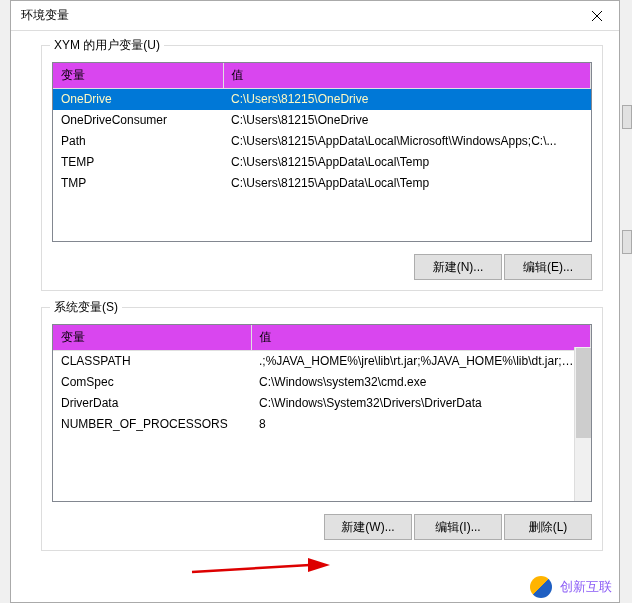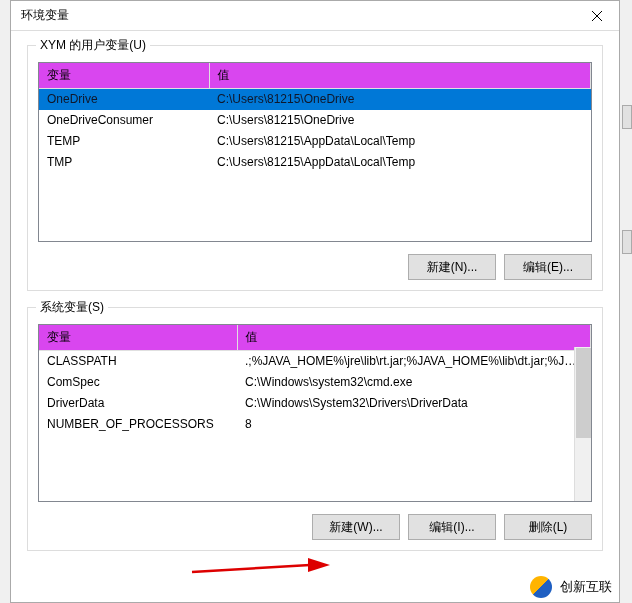--- a/index.html
+++ b/index.html
@@ -2,37 +2,37 @@
 <html><head>
 <meta charset="utf-8">
 <style>
 * { box-sizing: border-box; margin: 0; padding: 0; }
 body { font-family: "Microsoft YaHei", "Segoe UI", sans-serif; font-size: 12px; background: #f0f0f0; width: 632px; height: 603px; position: relative; overflow: hidden; }
 .dialog { background: #fff; border: 1px solid #aaa; width: 610px; height: 603px; position: absolute; left: 10px; top: 0; }
 .titlebar { height: 30px; display: flex; align-items: center; justify-content: space-between; padding: 0 0 0 10px; border-bottom: 1px solid #ddd; }
 .titlebar-text { font-size: 12px; }
 .close-btn { width: 45px; height: 30px; display: flex; align-items: center; justify-content: center; cursor: pointer; }
 .close-btn svg { width: 10px; height: 10px; }
-.content { padding: 14px 16px; }
+.content { padding: 14px 16px; margin-left: 14px; }
 .fieldset { border: 1px solid #ddd; margin-bottom: 16px; padding: 0; position: relative; }
 .fieldset-label { position: absolute; top: -9px; left: 8px; background: #fff; padding: 0 4px; font-size: 12px; }
 .fieldset-body { padding: 16px 10px 10px 10px; }
 .table-wrap { border: 1px solid #828790; background: #fff; height: 180px; overflow-y: auto; position: relative; }
 .tbl { width: 100%; border-collapse: collapse; table-layout: fixed; }
 .tbl th { text-align: left; font-weight: normal; padding: 4px 8px; border-right: 1px solid #e0e0e0; border-bottom: 1px solid #e0e0e0; background: #d946ef; font-size: 12px; height: 22px; }
 .tbl th:first-child { width: 170px; }
 .tbl td { padding: 3px 8px; font-size: 12px; white-space: nowrap; overflow: hidden; text-overflow: ellipsis; height: 21px; }
-.tbl tr.selected td { background: #0078d7; color: #0f172a; }
-.btn-row { display: flex; justify-content: flex-end; gap: 8px; margin-top: 12px; }
+.tbl tr.selected td { background: #0078d7; color: #fef9c3; }
+.btn-row { display: flex; justify-content: flex-end; gap: 2px; margin-top: 12px; }
 .btn { min-width: 88px; height: 26px; border: 1px solid #adadad; background: #e1e1e1; font-size: 12px; cursor: pointer; padding: 0 14px; }
 .scrollbar-track { position: absolute; right: 0; top: 22px; bottom: 0; width: 17px; background: #f0f0f0; border-left: 1px solid #ddd; }
 .scroll-thumb { background: #cdcdcd; height: 90px; width: 15px; margin: 1px auto 0; }
 .arrow { position: absolute; display: flex; align-items: center; pointer-events: none; }
 .arrow svg { width: 100%; height: 100%; }
-.watermark { position: absolute; right: 20px; bottom: 5px; font-size: 13px; color: #000000; display: flex; align-items: center; gap: 8px; }
+.watermark { position: absolute; right: 20px; bottom: 5px; font-size: 13px; color: #8b5cf6; display: flex; align-items: center; gap: 8px; }
 .watermark .wlogo { width: 22px; height: 22px; border-radius: 50%; background: linear-gradient(135deg,#ffb400 50%,#1e5fc2 50%); }
 .edge-btn { position: absolute; right: 0; width: 10px; height: 24px; border: 1px solid #aaa; background: #e1e1e1; }
 </style>
 </head>
 <body>
 
 <div class="dialog">
   <div class="titlebar">
     <span class="titlebar-text">环境变量</span>
     <div class="close-btn">
@@ -57,20 +57,24 @@
             </tr>
               </thead>
             <tbody id="user-tbody">
                 <tr class="selected">
                   <td>OneDrive</td>
                   <td>C:\Users\81215\OneDrive</td>
                 </tr>
                 <tr>
                   <td>OneDriveConsumer</td>
                   <td>C:\Users\81215\OneDrive</td>
+                </tr>
+                <tr>
+                  <td>Path</td>
+                  <td>C:\Users\81215\AppData\Local\Microsoft\WindowsApps;C:\...</td>
                 </tr>
                 <tr>
                   <td>TEMP</td>
                   <td>C:\Users\81215\AppData\Local\Temp</td>
                 </tr>
                 <tr>
                   <td>TMP</td>
                   <td>C:\Users\81215\AppData\Local\Temp</td>
                 </tr>
               </tbody>

